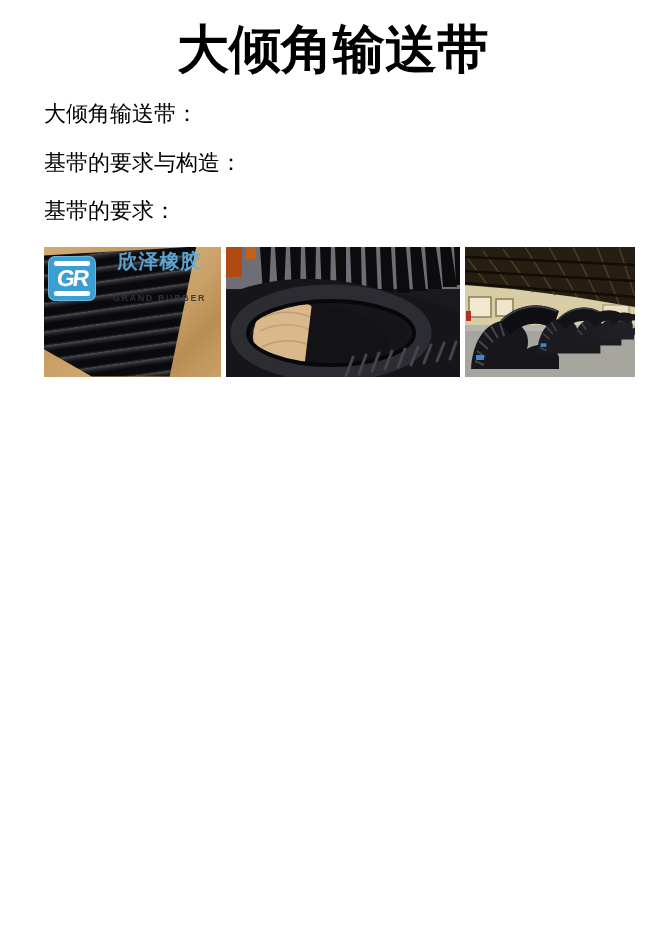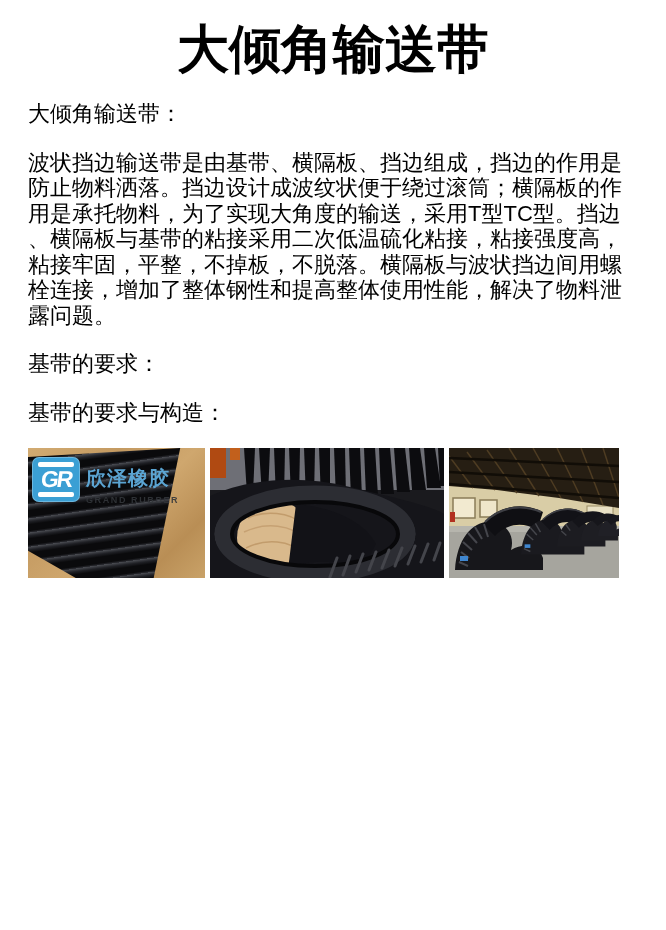--- a/index.html
+++ b/index.html
@@ -1,19 +1,19 @@
 <!DOCTYPE html>
 <html><head>
 <meta charset="utf-8">
 <style>
   * { margin:0; padding:0; box-sizing:border-box; }
   html,body { background:#ffffff; }
   body { width:666px; height:930px; font-family:"Liberation Sans","DejaVu Sans",sans-serif; color:#000; overflow:hidden; }
   .page { width:666px; height:930px; background:#fff; }
-  .content { padding:0 28px; }
+  .content { padding:0 44px; }
 
   .doc-title {
     font-size:52px; font-weight:700; text-align:center;
     line-height:73px; margin:13px 0 15px 0; color:#000;
     letter-spacing:0;
     font-family:Liberation Serif, serif;
   }
   .para {
     font-size:22px; line-height:25.5px; color:#000;
     margin:0 0 23px 0;
@@ -40,37 +40,36 @@
     display:flex; align-items:center; justify-content:center;
     box-shadow:0 0 0 1px rgba(255,255,255,0.25) inset;
   }
   .wm-bar { position:absolute; left:6px; right:6px; height:5px; background:#fff; border-radius:2px; }
   .wm-bar.top { top:5px; }
   .wm-bar.bottom { bottom:5px; }
   .wm-gr {
     color:#fff; font-weight:700; font-size:23px; letter-spacing:-2px;
     transform:skewX(-8deg); line-height:1;
   }
-  .wm-text { position:absolute; left:58px; top:17px; width:115px; }
+  .wm-text { position:absolute; left:58px; top:1px; width:115px;text-align:center; }
   .wm-cn { font-size:20px; font-weight:600; color:rgba(95,172,220,0.95); letter-spacing:1px; white-space:nowrap; }
-  .wm-en { font-size:9px; font-weight:700; color:rgba(50,53,58,0.9); letter-spacing:1.6px; margin-top:3px; white-space:nowrap; }
+  .wm-en { font-size:9px; font-weight:700; color:rgba(50,53,58,0.9); letter-spacing:1.6px; margin-top:18px; white-space:nowrap; }
 
   .photo svg { display:block; }
 </style>
 </head>
 <body>
 
 <div class="page">
   <h1 class="doc-title">大倾角输送带</h1>
 
   <div class="content">
     <div class="para">大倾角输送带：</div>
-    <div class="para">波状挡边输送带是由基带、横隔板、挡边组成，挡边的作用是防止物料洒落。挡边设计成波纹状便于绕过滚筒；横隔板的作用是承托物料，为了实现大角度的输送，采用T型TC型。挡边、横隔板与基带的粘接采用二次低温硫化粘接，粘接强度高，粘接牢固，平整，不掉板，不脱落。横隔板与波状挡边间用螺栓连接，增加了整体钢性和提高整体使用性能，解决了物料泄露问题。</div>
+    <div class="para">基带的要求与构造：</div>
     <div class="para">基带的要求：</div>
-    <div class="para">基带的要求与构造：</div>
 
     <div class="photos">
 
       <div class="photo photo-1">
         <div class="belt-ribs"></div>
         <div class="wm-badge">
           <span class="wm-bar top"></span>
           <span class="wm-gr">GR</span>
           <span class="wm-bar bottom"></span>
         </div>

